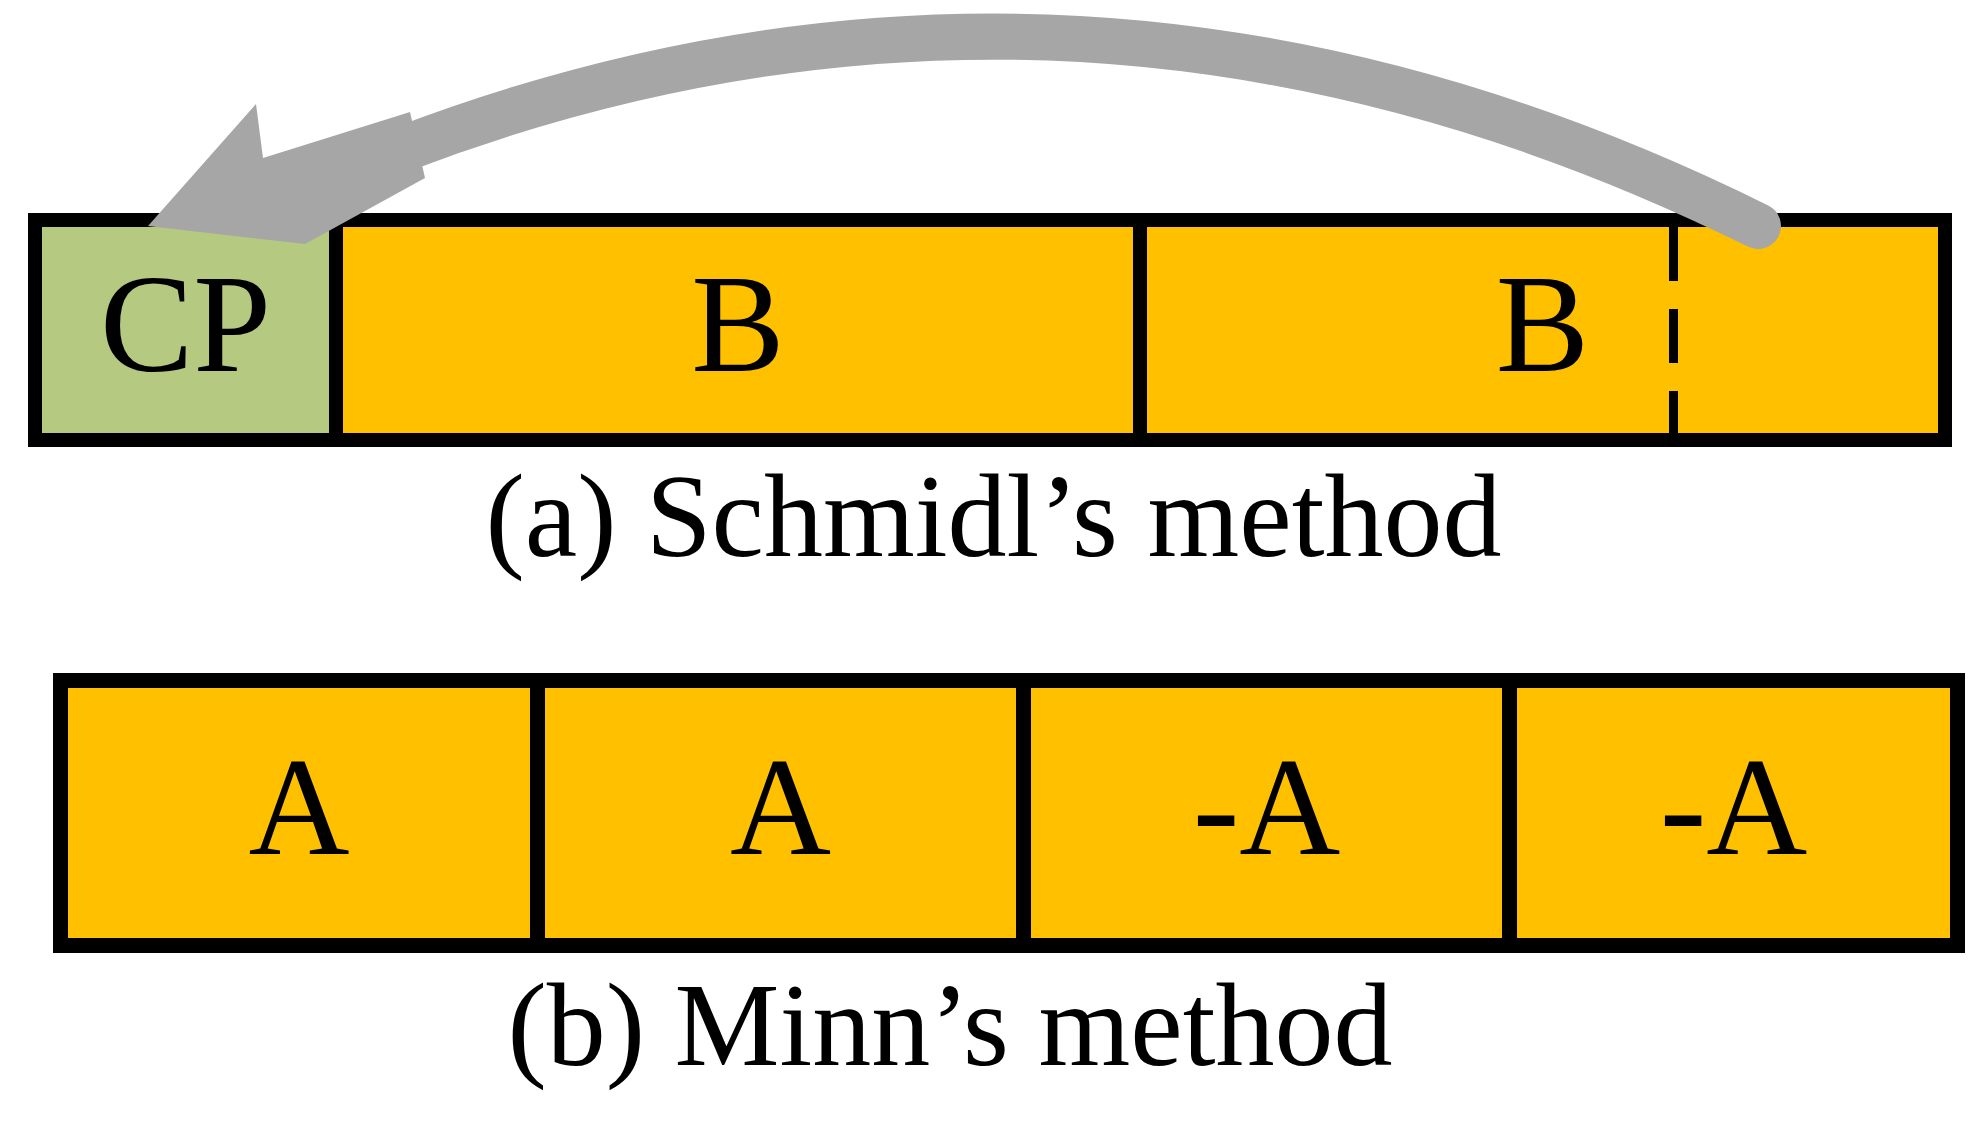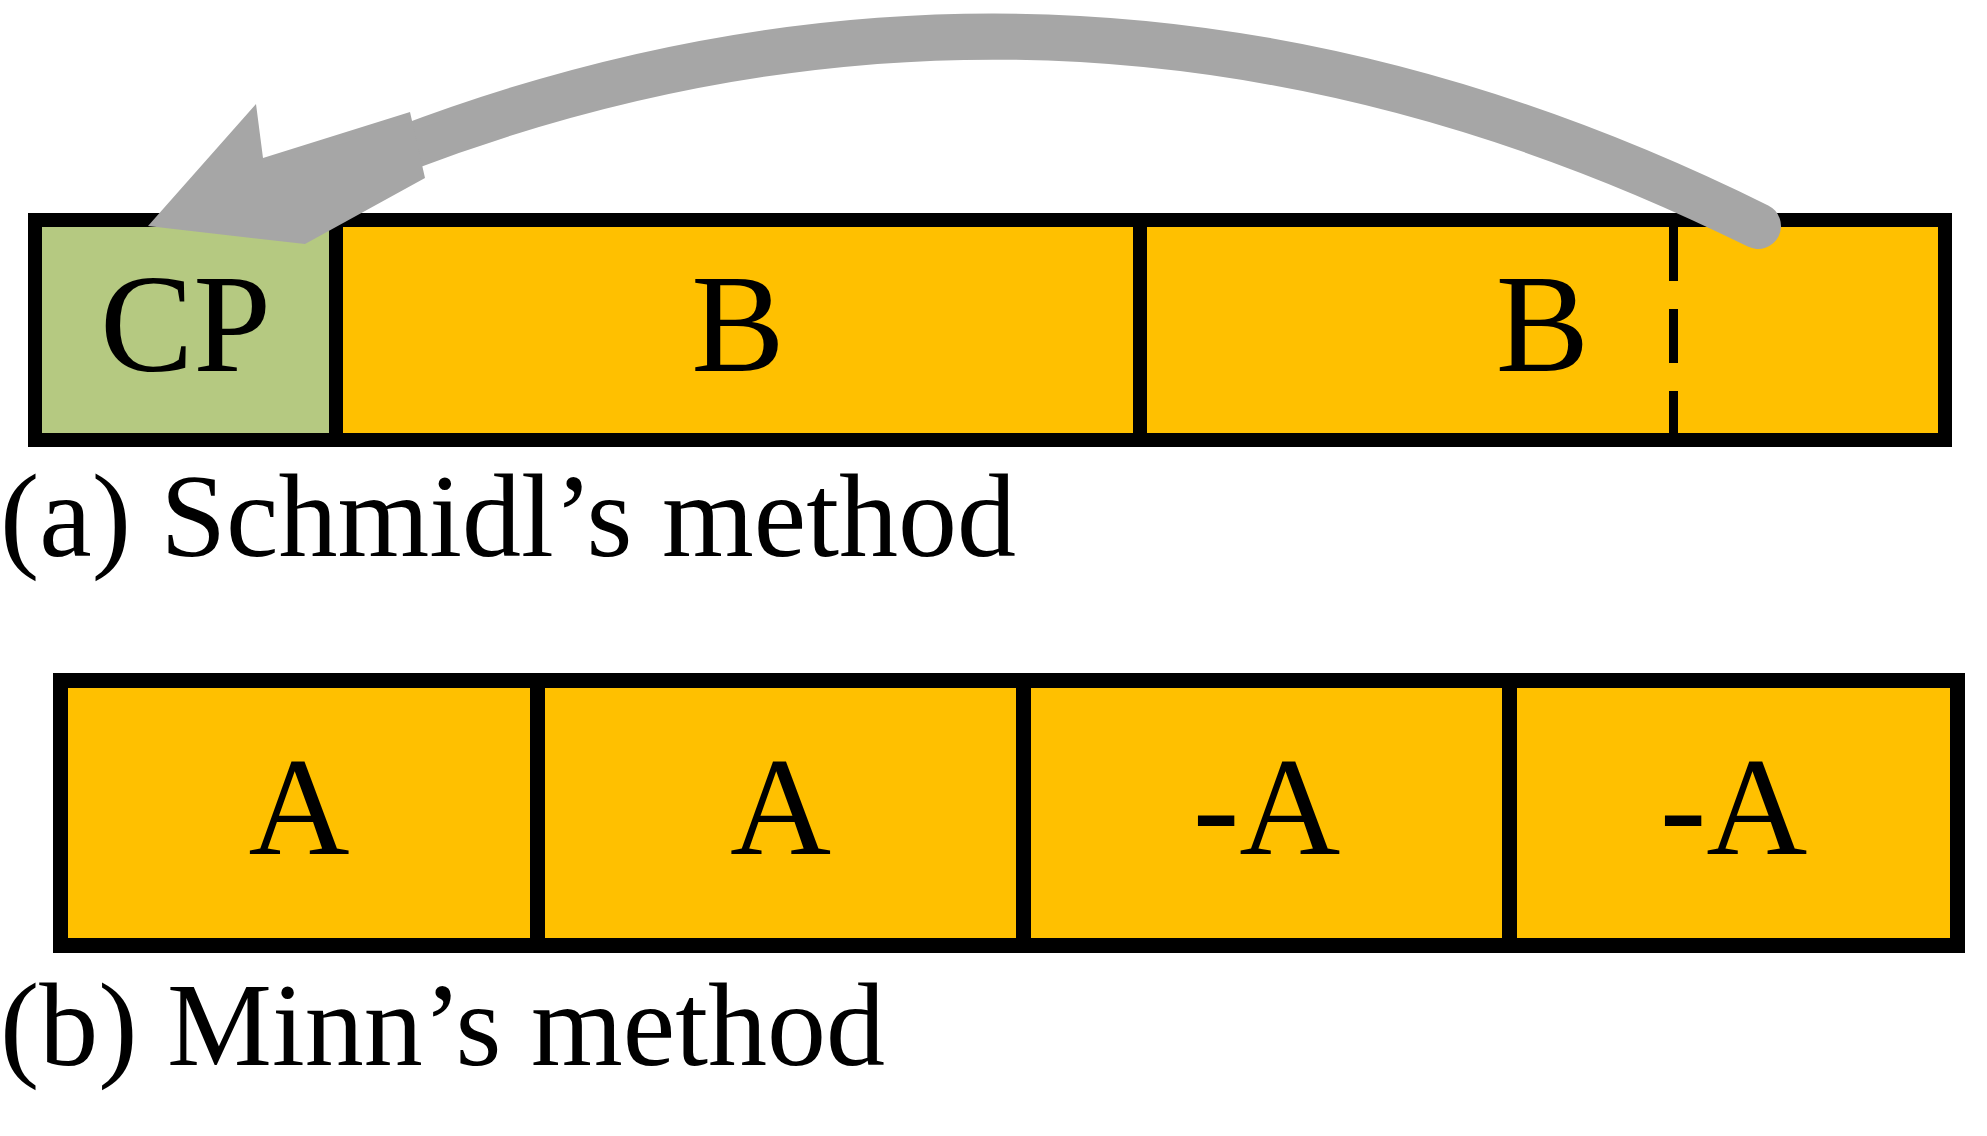--- a/index.html
+++ b/index.html
@@ -64,21 +64,21 @@
     width: 9px;
     background: repeating-linear-gradient(
       to bottom,
       var(--outline) 0 54px,
       transparent 54px 82px
     );
   }
 
   .caption {
     position: absolute;
-    text-align: left;
+    text-align: center;
     font-size: 118px;
     line-height: 1.05;
     white-space: nowrap;
   }
   .caption-a { left: 0; top: 455px; width: 1987px; }
   .caption-b { left: 0; top: 964px; width: 1900px; }
 
   .arrow-svg {
     position: absolute;
     left: 0; top: 0;

